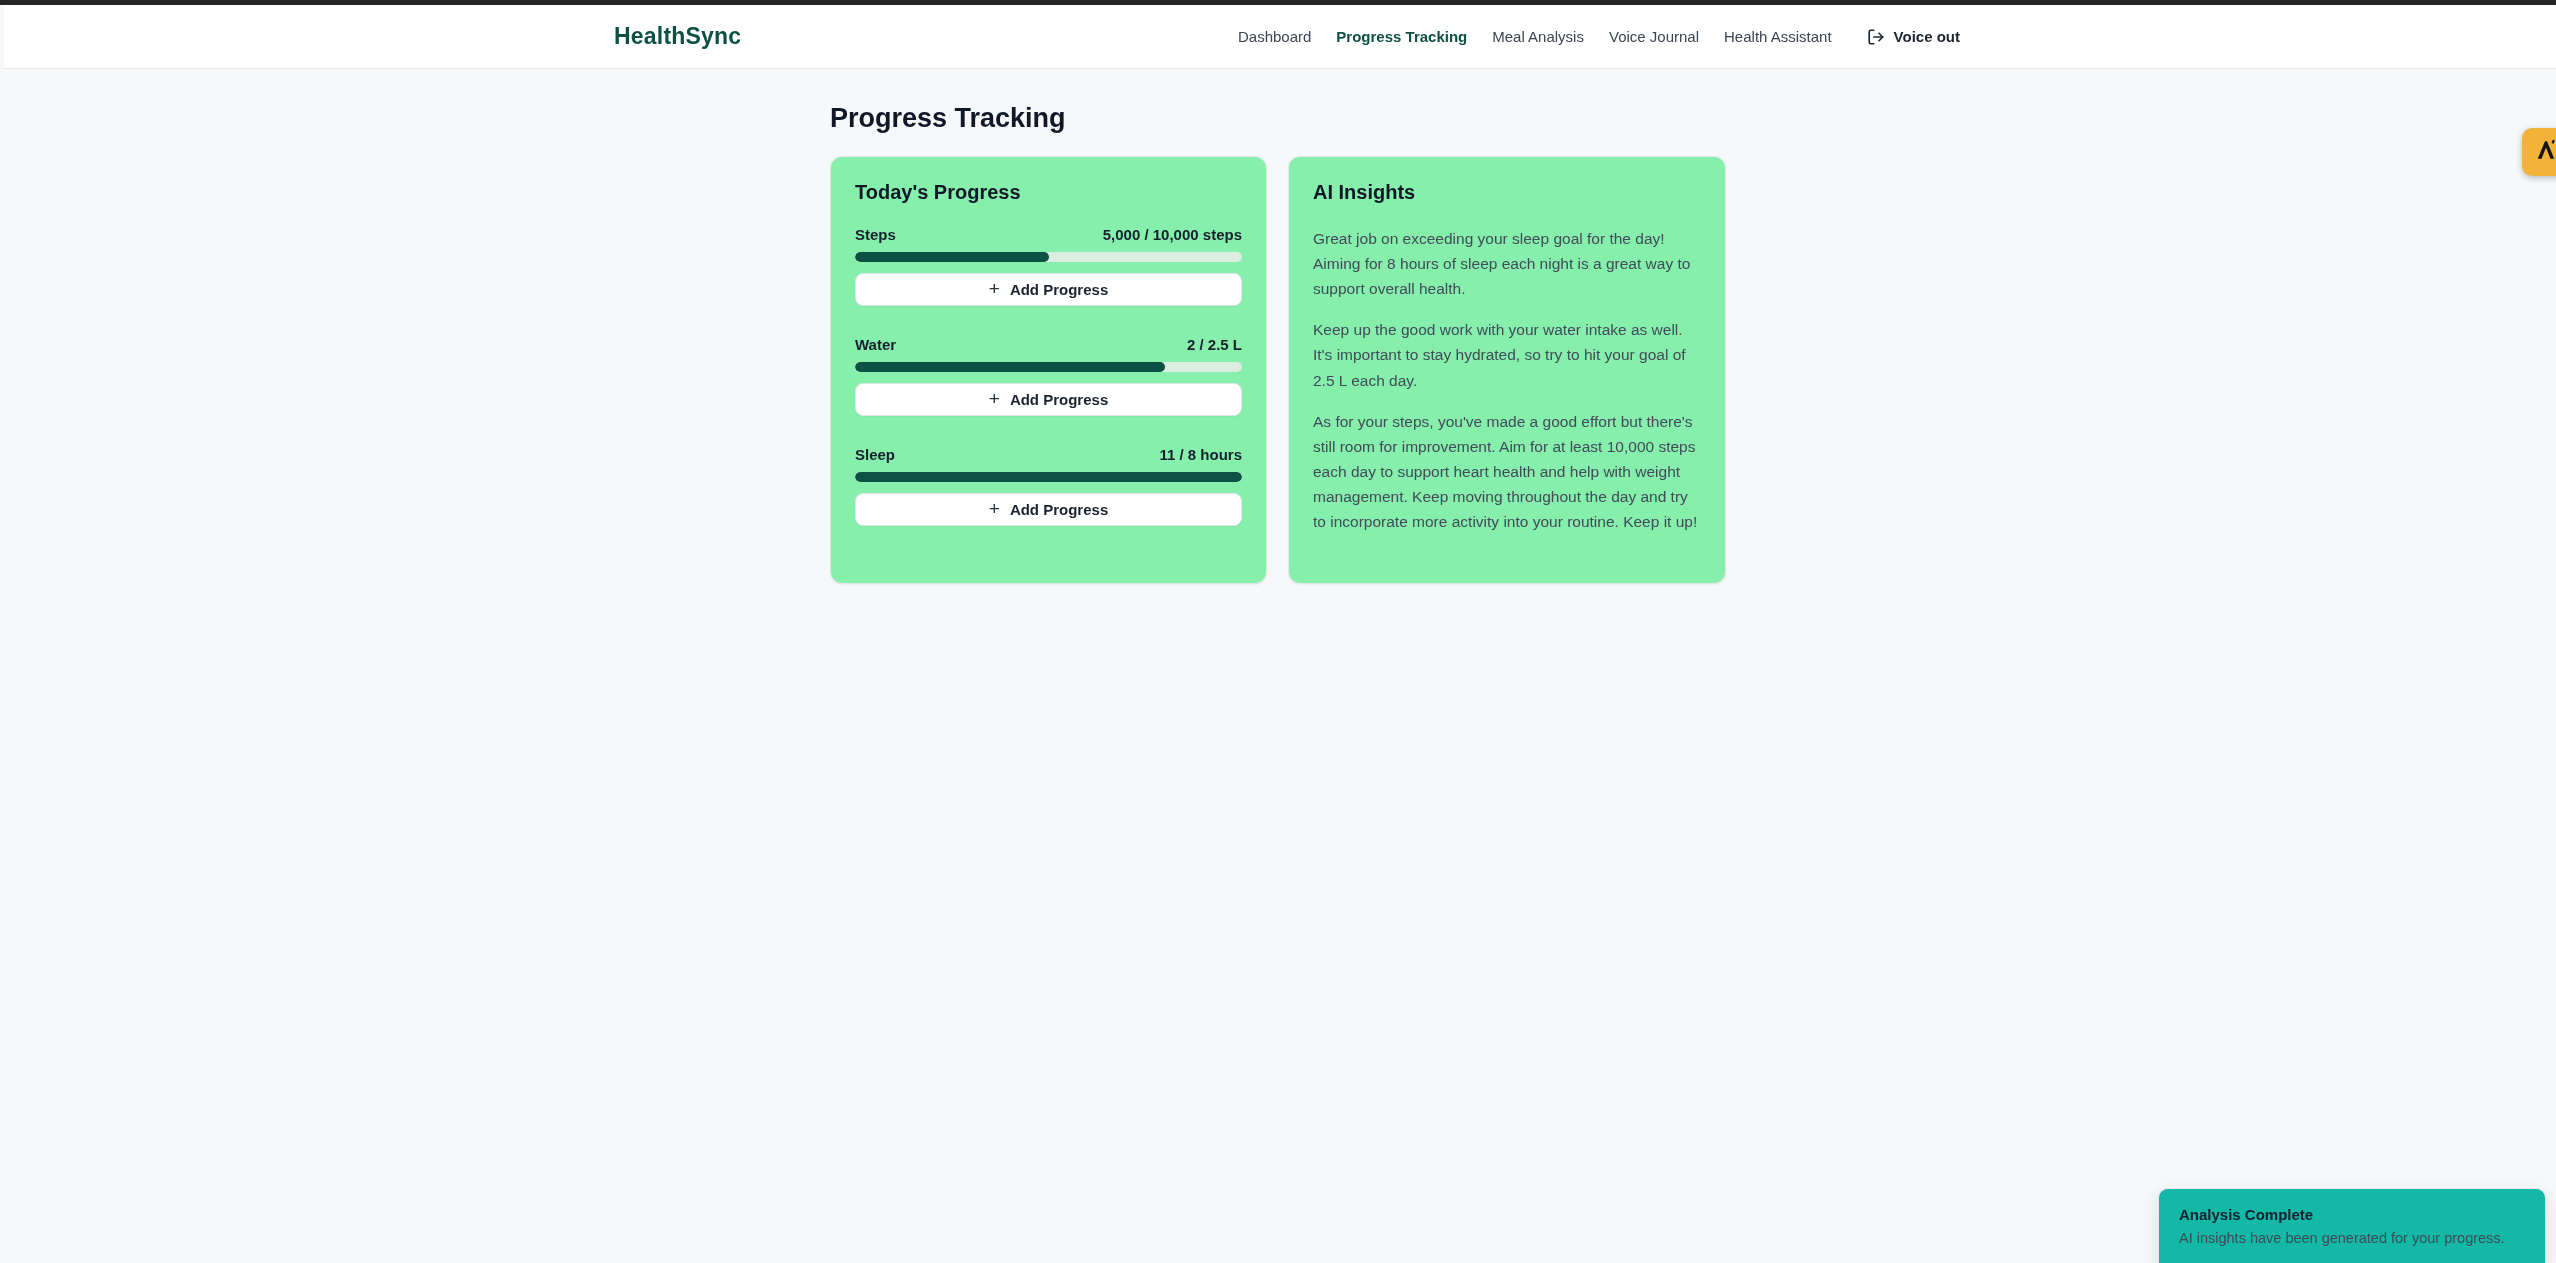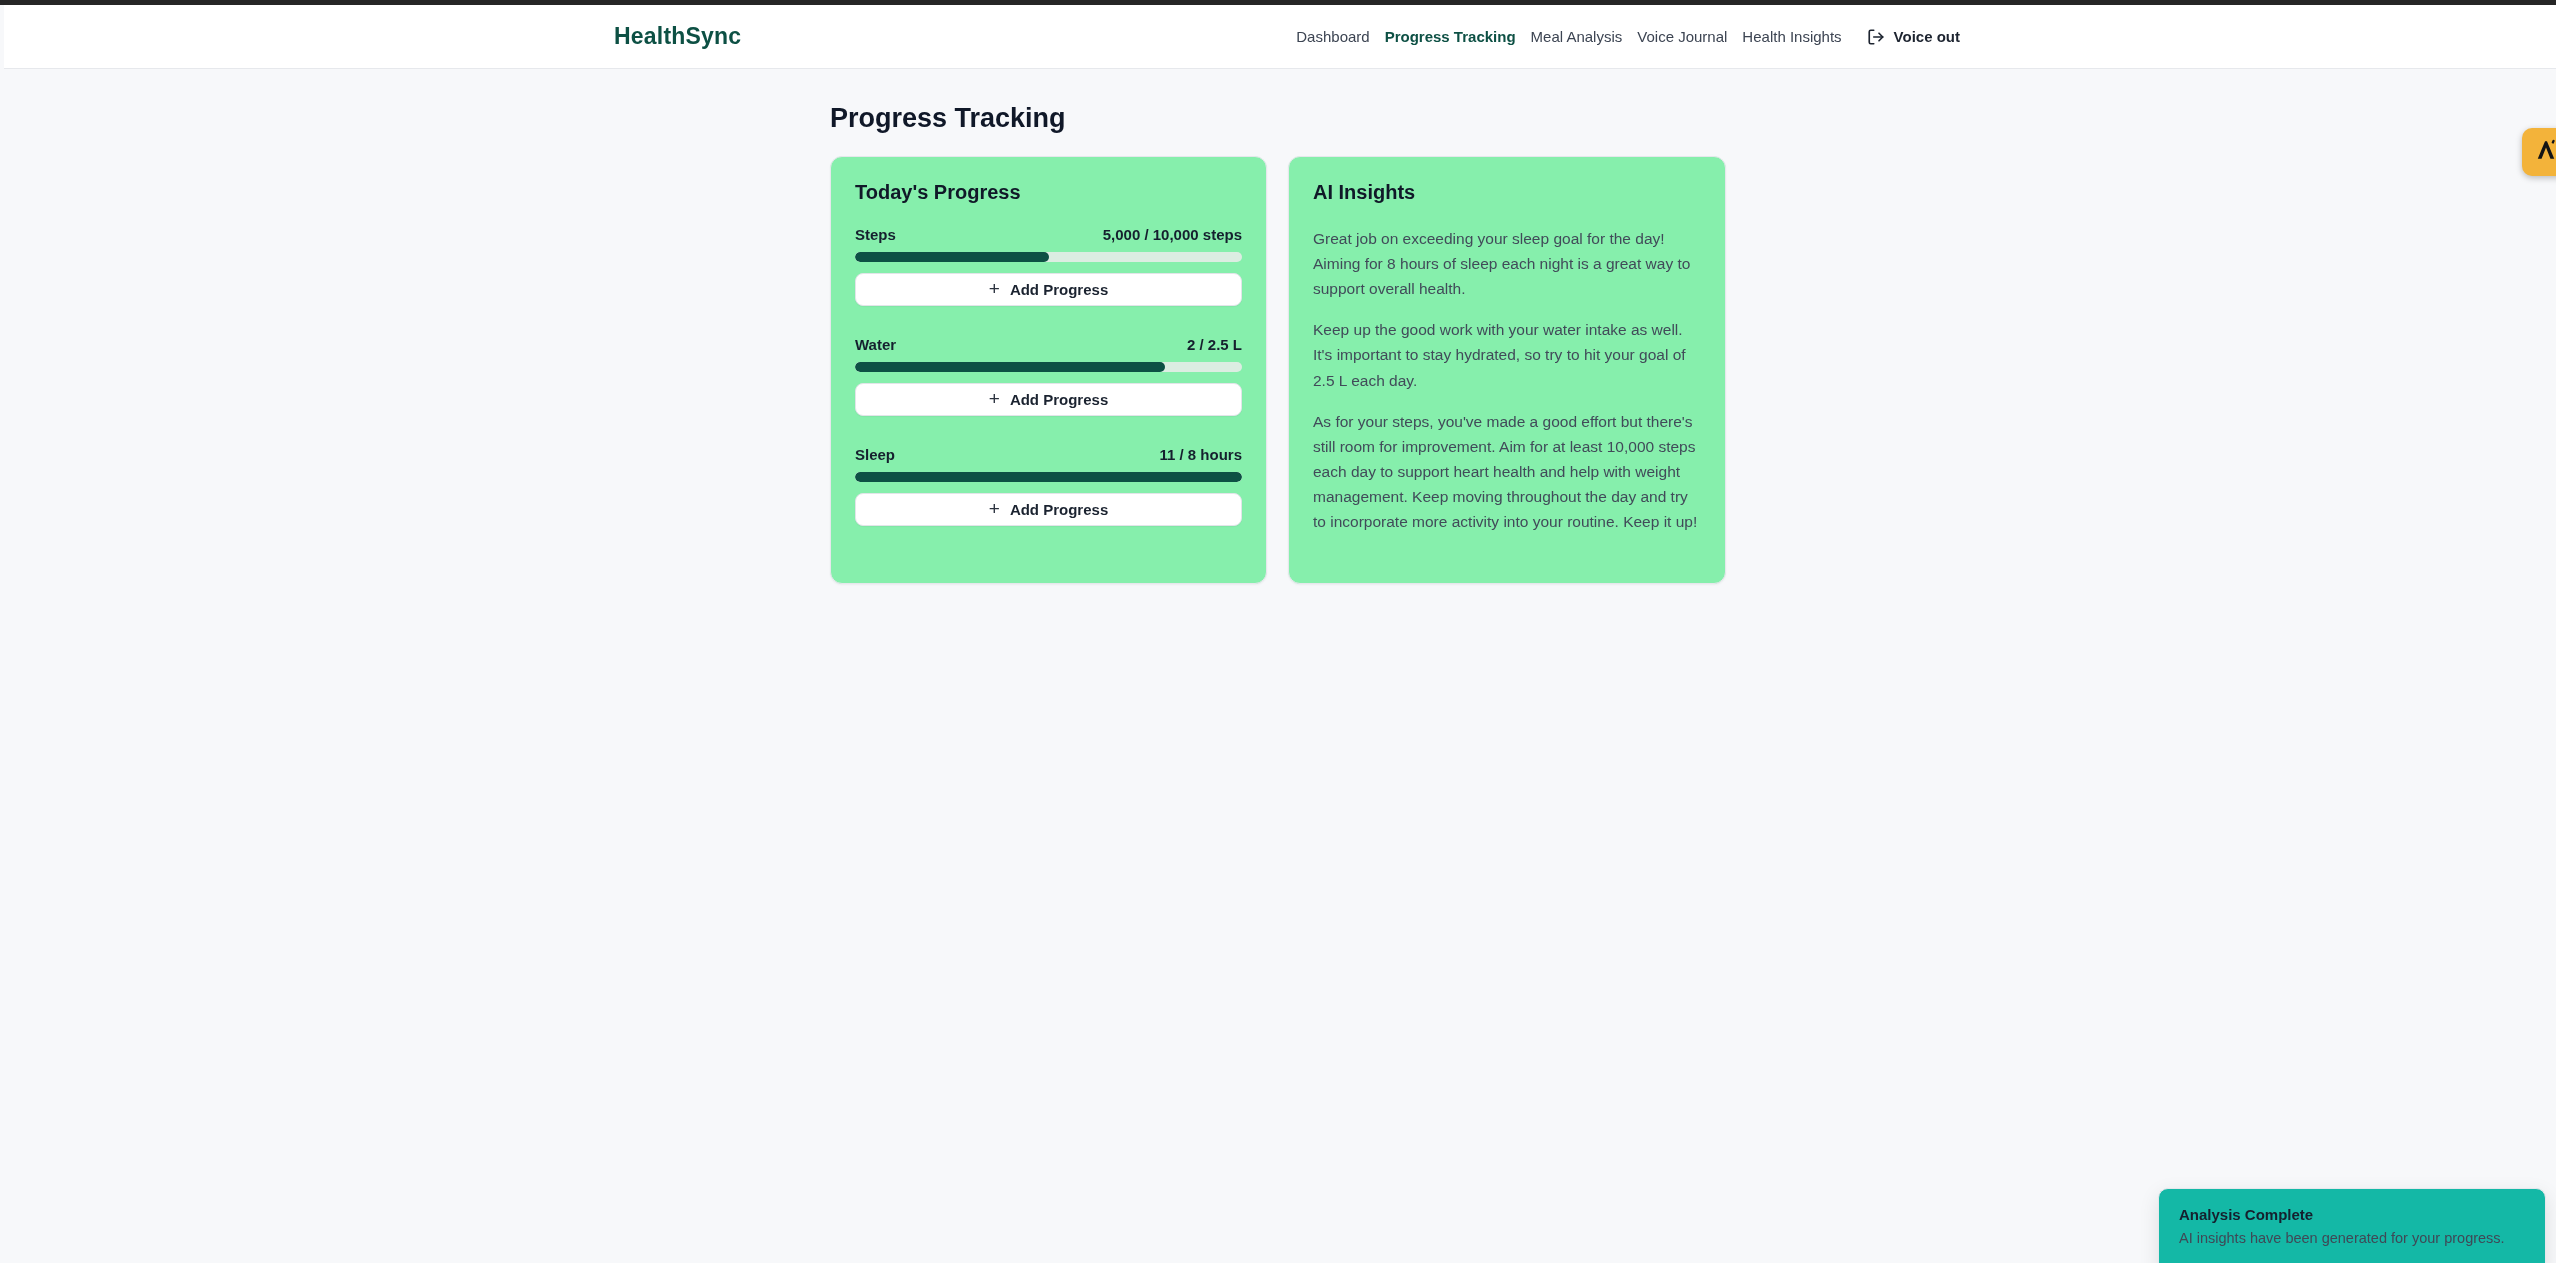--- a/index.html
+++ b/index.html
@@ -18,21 +18,21 @@
   
   header{
     position:absolute;top:5px;left:4px;width:100%;height:64px;
     background:#ffffff;border-bottom:1px solid var(--border);z-index:20;
   }
   .header-inner{
     height:100%;display:flex;align-items:center;justify-content:space-between;
     padding:0 600px 0 610px;
   }
   .logo{font-size:23px;font-weight:700;color:var(--brand);letter-spacing:.2px;cursor:pointer;}
-  nav{display:flex;align-items:center;gap:15px;}
+  nav{display:flex;align-items:center;gap:25px;}
   .nav-item{font-size:15px;font-weight:500;color:var(--nav-text);cursor:pointer;text-decoration:none;white-space:nowrap;}
   .nav-item.active{color:var(--brand);font-weight:600;}
   .signout{
     margin-left:10px;display:flex;align-items:center;gap:9px;border:none;background:transparent;
     font-family:inherit;font-size:15px;font-weight:700;color:#1d2430;cursor:pointer;white-space:nowrap;
   }
   .so-icon{display:flex;align-items:center;}
   
   .side-badge{
     position:absolute;left:2522px;top:128px;width:48px;height:48px;border-radius:10px;
@@ -87,21 +87,21 @@
 <div class="top-strip"></div>
 
 <header>
   <div class="header-inner">
     <div class="logo">HealthSync</div>
     <nav>
       <a class="nav-item">Dashboard</a>
       <a class="nav-item active">Progress Tracking</a>
       <a class="nav-item">Meal Analysis</a>
       <a class="nav-item">Voice Journal</a>
-      <a class="nav-item">Health Insights</a>
+      <a class="nav-item">Health Assistant</a>
       <button class="signout">
         <span class="so-icon">
           <svg width="18" height="18" viewBox="0 0 24 24" fill="none" stroke="#1d2430" stroke-width="2.2" stroke-linecap="round" stroke-linejoin="round">
             <path d="M9 21H5a2 2 0 0 1-2-2V5a2 2 0 0 1 2-2h4"></path>
             <polyline points="16 17 21 12 16 7"></polyline>
             <line x1="21" y1="12" x2="9" y2="12"></line>
           </svg>
         </span>
         <span>Voice out</span>
       </button>

